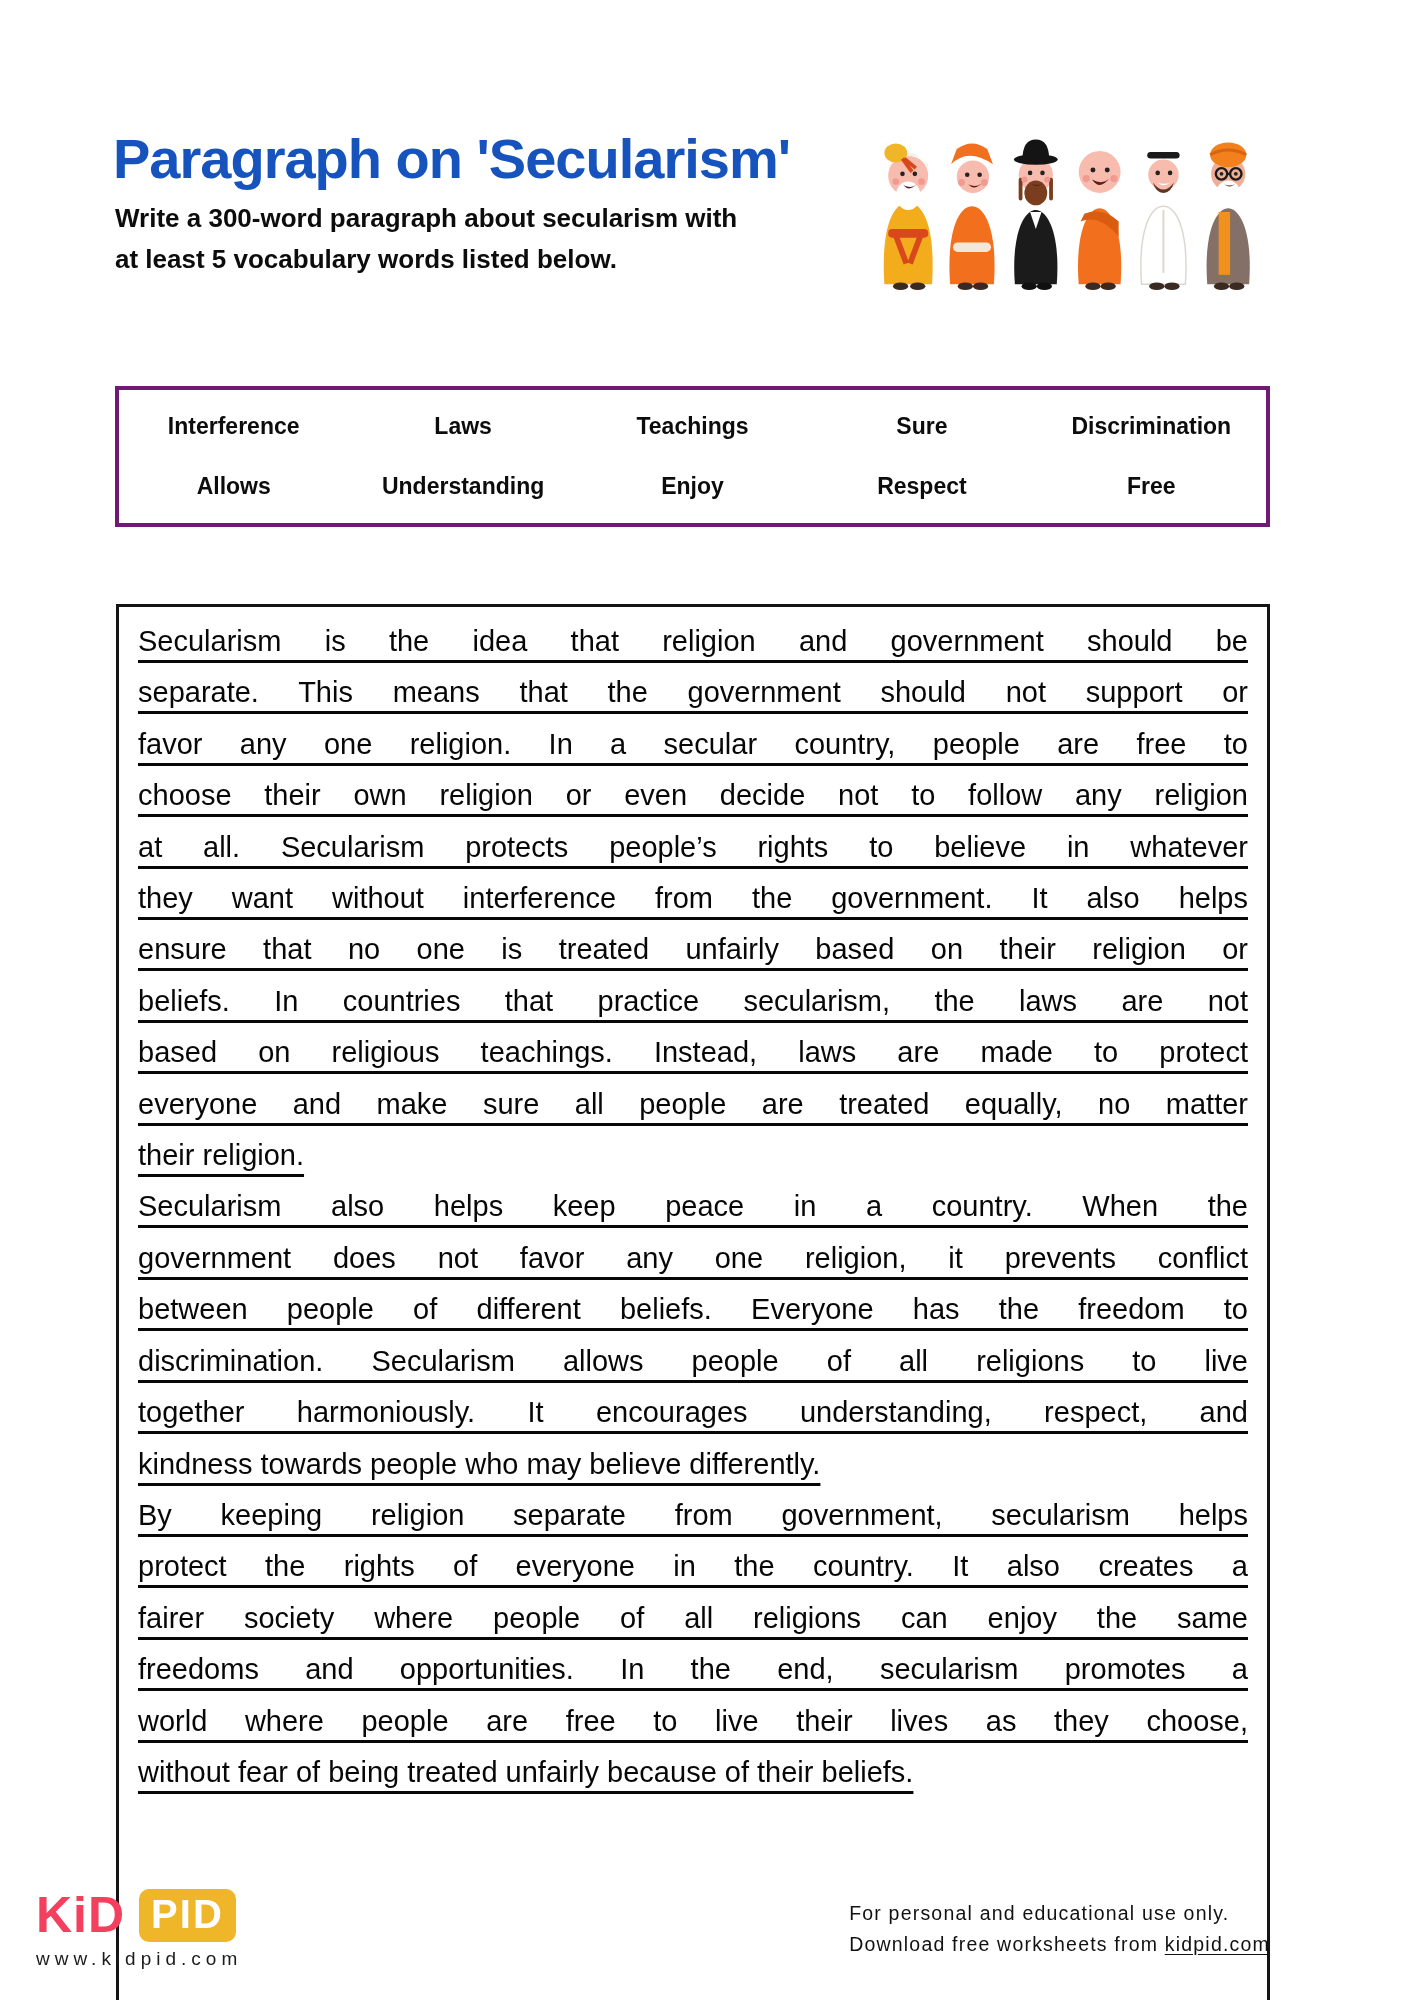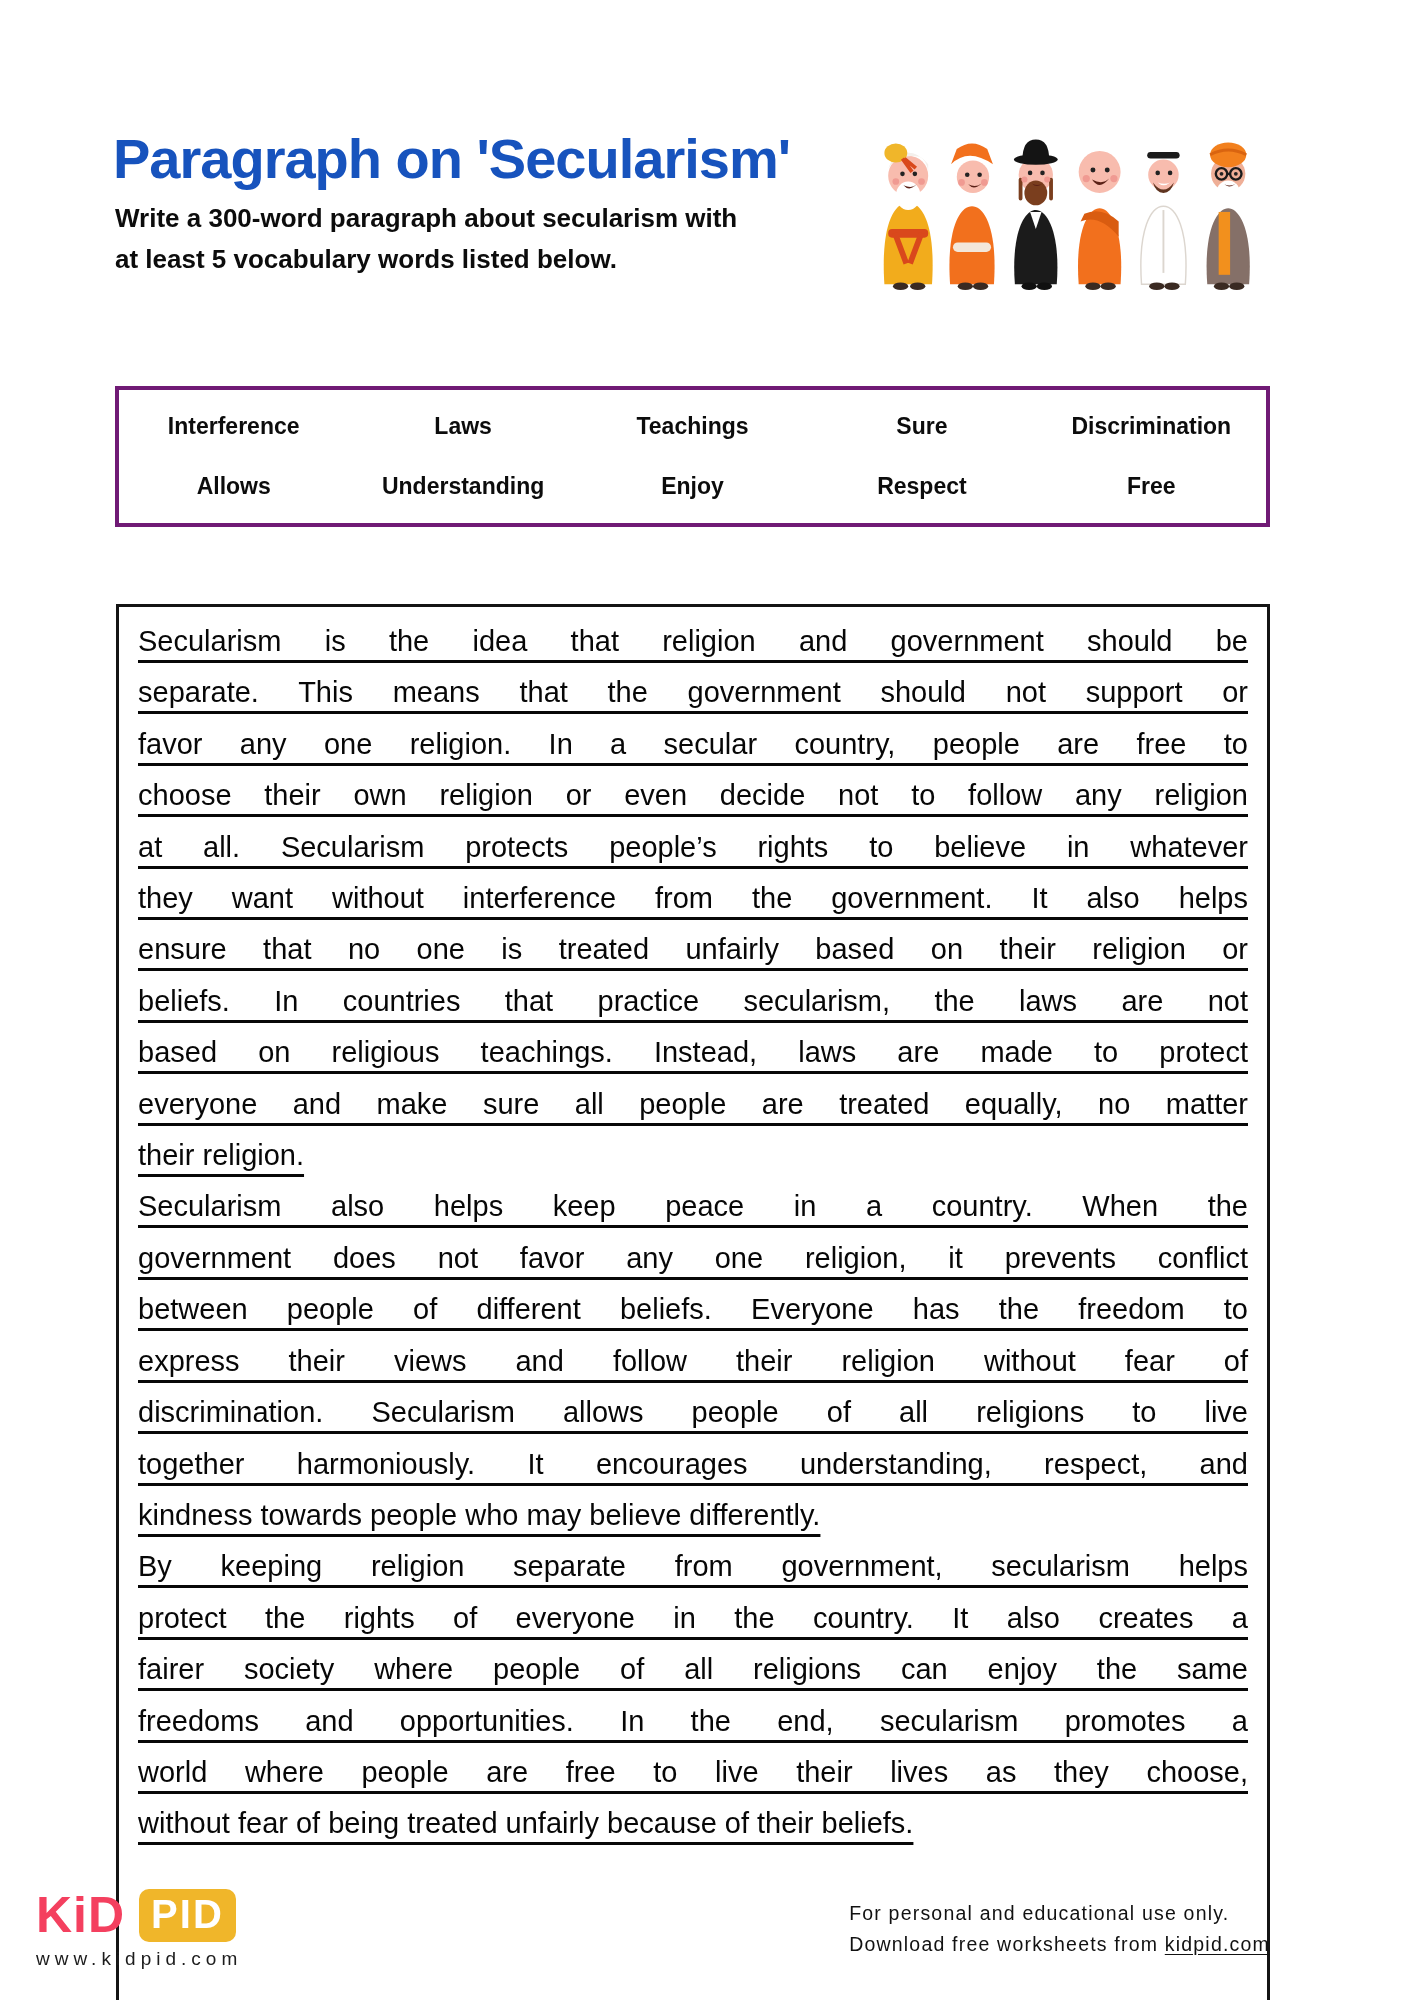--- a/index.html
+++ b/index.html
@@ -217,21 +217,20 @@
       <div class="pline">at all. Secularism protects people’s rights to believe in whatever</div>
       <div class="pline">they want without interference from the government. It also helps</div>
       <div class="pline">ensure that no one is treated unfairly based on their religion or</div>
       <div class="pline">beliefs. In countries that practice secularism, the laws are not</div>
       <div class="pline">based on religious teachings. Instead, laws are made to protect</div>
       <div class="pline">everyone and make sure all people are treated equally, no matter</div>
       <div class="pline plast">their religion.</div>
       <div class="pline">Secularism also helps keep peace in a country. When the</div>
       <div class="pline">government does not favor any one religion, it prevents conflict</div>
       <div class="pline">between people of different beliefs. Everyone has the freedom to</div>
-      <div class="pline">express their views and follow their religion without fear of</div>
       <div class="pline">discrimination. Secularism allows people of all religions to live</div>
       <div class="pline">together harmoniously. It encourages understanding, respect, and</div>
       <div class="pline plast">kindness towards people who may believe differently.</div>
       <div class="pline">By keeping religion separate from government, secularism helps</div>
       <div class="pline">protect the rights of everyone in the country. It also creates a</div>
       <div class="pline">fairer society where people of all religions can enjoy the same</div>
       <div class="pline">freedoms and opportunities. In the end, secularism promotes a</div>
       <div class="pline">world where people are free to live their lives as they choose,</div>
       <div class="pline plast">without fear of being treated unfairly because of their beliefs.</div>
     </div>

